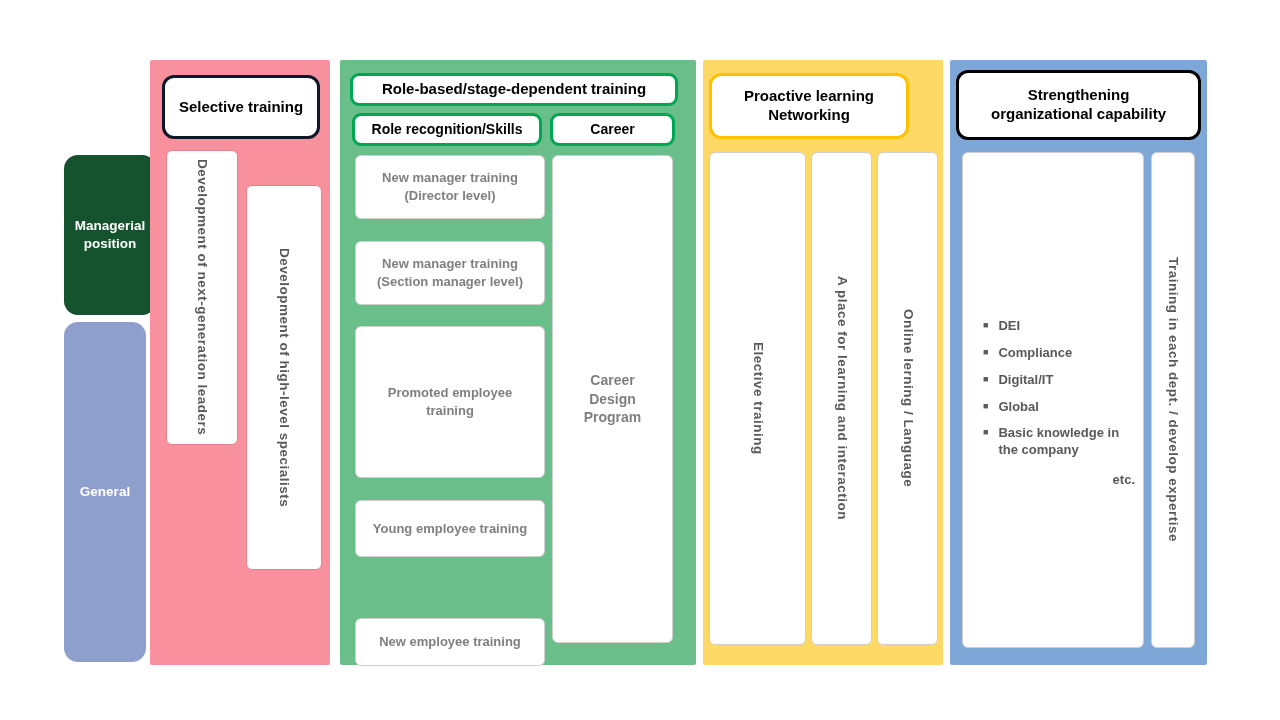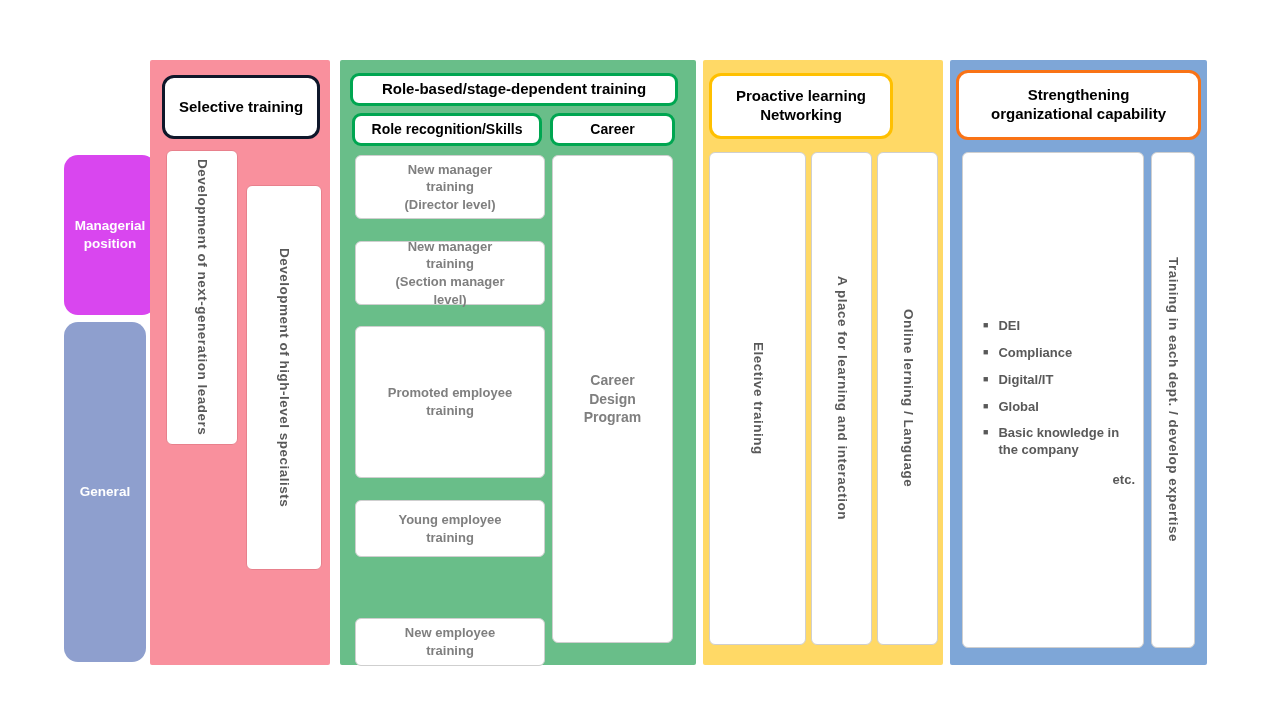--- a/index.html
+++ b/index.html
@@ -11,21 +11,21 @@
     text-align:center;color:#fff;font-weight:bold;font-size:13.5px;line-height:1.35;
     padding:6px;overflow-wrap:anywhere;}
 
   .panel{border-radius:2px;}
 
   .hdr{background:#fff;display:flex;align-items:center;justify-content:center;text-align:center;
     font-weight:bold;color:#000000;white-space:pre-line;line-height:1.25;}
 
   .whitebox{background:#fff;border:1px solid #cfcfcf;border-radius:6px;display:flex;
     align-items:center;justify-content:center;text-align:center;font-weight:bold;
-    color:#7f7f7f;font-size:13px;line-height:1.35;white-space:pre-line;padding:4px 28px;}
+    color:#7f7f7f;font-size:13px;line-height:1.35;white-space:pre-line;padding:4px 10px;}
 
   .vbox{background:#fff;border:1px solid #cfcfcf;border-radius:6px;display:flex;
     align-items:center;justify-content:center;text-align:center;}
   .vtext{writing-mode:vertical-lr;text-orientation:mixed;font-weight:bold;color:#595959;
     font-size:13.5px;line-height:1.5;letter-spacing:0.5px;}
 
   .pinkbox{border-color:#e8808c;}
 
   .bullet-area{display:flex;flex-direction:column;justify-content:center;align-items:stretch;
     padding:10px 8px 10px 14px;}
@@ -33,21 +33,21 @@
     font-weight:bold;font-size:13px;line-height:1.3;text-align:left;}
   .bullet-marker{font-size:9px;margin:2px 10px 0 6px;color:#595959;flex:0 0 auto;}
   .etc-line{color:#595959;font-weight:bold;font-size:13px;text-align:right;
     padding-left:60px;margin-top:8px;}
 </style>
 </head>
 <body>
 
 <div class="canvas">
 
-  <div class="abs side-label" style="left:64px;top:155px;width:92px;height:160px;background:#d946ef;">Managerial position</div>
+  <div class="abs side-label" style="left:64px;top:155px;width:92px;height:160px;background:#14532d;">Managerial position</div>
 
   <div class="abs side-label" style="left:64px;top:322px;width:82px;height:340px;background:#8e9fce;">General</div>
 
   <div class="abs panel" style="left:150px;top:60px;width:180px;height:605px;background:#f9909d;"></div>
 
   <div class="abs hdr" style="left:162px;top:75px;width:158px;height:64px;border:3px solid #0f172a;border-radius:12px;font-size:15px;">Selective training</div>
 
   <div class="abs vbox pinkbox" style="left:166px;top:150px;width:72px;height:295px;">
     <span class="vtext">Development of next-generation leaders</span>
   </div>
@@ -76,38 +76,38 @@
   <div class="abs whitebox" style="left:355px;top:500px;width:190px;height:57px;">Young employee training</div>
 
   <div class="abs whitebox" style="left:355px;top:586px;width:190px;height:48px;margin-top:32px;">New employee training</div>
 
   <div class="abs whitebox" style="left:552px;top:155px;width:121px;height:488px;font-size:14px;color:#7f7f7f;">Career
 Design
 Program</div>
 
   <div class="abs panel" style="left:703px;top:60px;width:240px;height:605px;background:#ffd966;"></div>
 
-  <div class="abs hdr" style="left:709px;top:73px;width:184px;height:66px;border:3px solid #ffc000;border-radius:12px;font-size:15px;">Proactive learning
+  <div class="abs hdr" style="left:709px;top:73px;width:200px;height:66px;border:3px solid #ffc000;border-radius:12px;font-size:15px;">Proactive learning
 Networking</div>
 
   <div class="abs vbox" style="left:709px;top:152px;width:97px;height:493px;">
     <span class="vtext">Elective training</span>
   </div>
 
   <div class="abs vbox" style="left:811px;top:152px;width:61px;height:493px;">
     <span class="vtext">A place for learning and interaction</span>
   </div>
 
   <div class="abs vbox" style="left:877px;top:152px;width:61px;height:493px;">
     <span class="vtext">Online lerning / Language</span>
   </div>
 
   <div class="abs panel" style="left:950px;top:60px;width:257px;height:605px;background:#7ea6d7;"></div>
 
-  <div class="abs hdr" style="left:956px;top:70px;width:245px;height:70px;border:3px solid #f97316;border-radius:12px;font-size:15px;">Strengthening
+  <div class="abs hdr" style="left:956px;top:70px;width:245px;height:70px;border:3px solid #000000;border-radius:12px;font-size:15px;">Strengthening
 organizational capability</div>
 
   <div class="abs vbox bullet-area" style="left:962px;top:152px;width:182px;height:496px;">
     <div class="bullet-row">
       <span class="bullet-marker">■</span>
       <span>DEI</span>
     </div>
     <div class="bullet-row">
       <span class="bullet-marker">■</span>
       <span>Compliance</span>

